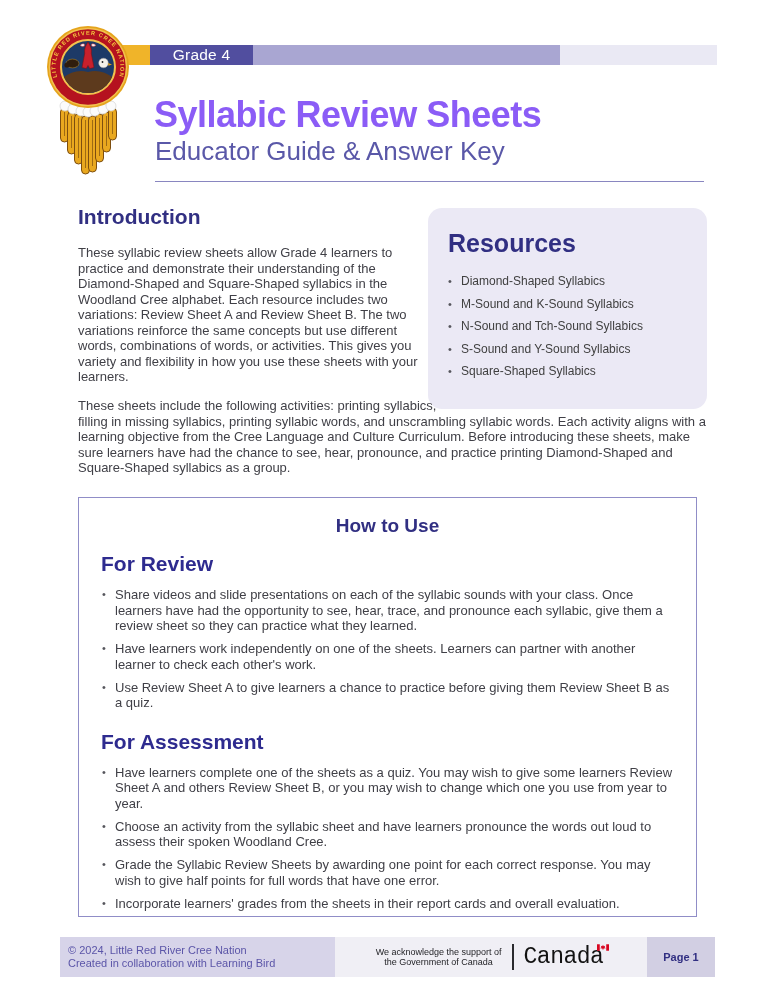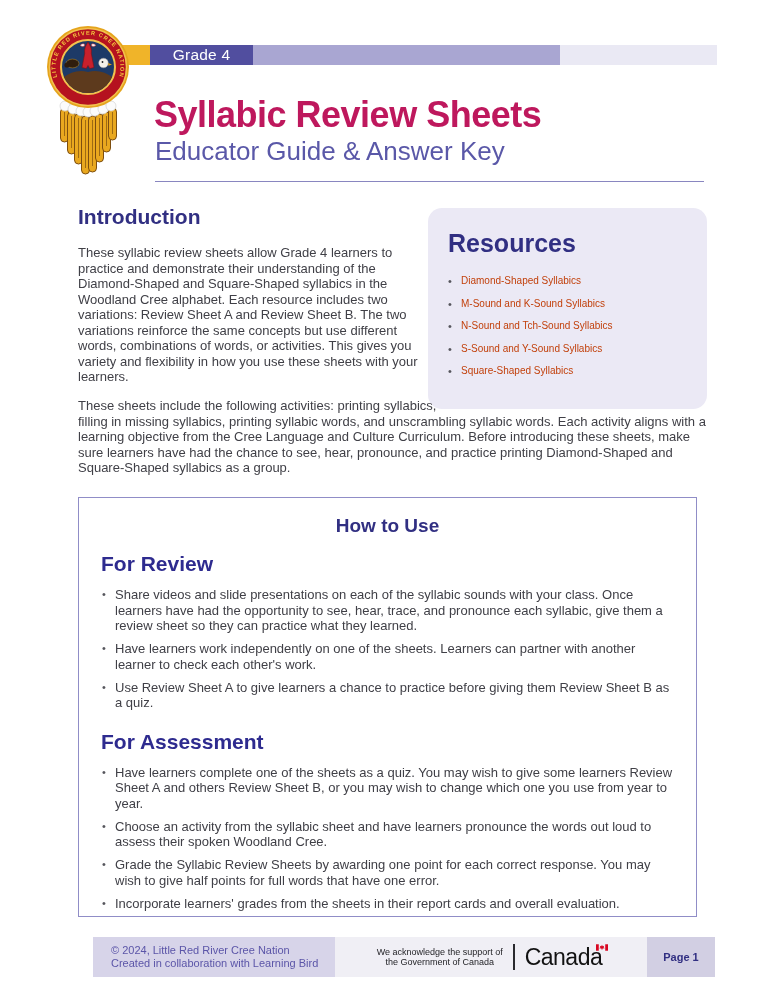--- a/index.html
+++ b/index.html
@@ -11,57 +11,57 @@
   
   .seg { position:absolute; top:45px; height:20px; }
   .seg-gold  { left:103px; width:50px;  background:#f0b429; }
   .seg-chip  { left:150px; width:103px; background:#514e9f; color:#ffffff;
                display:flex; align-items:center; justify-content:center;
                font-size:15.5px; letter-spacing:.2px; }
   .seg-mid   { left:253px; width:307px; background:#a9a6d2; }
   .seg-light { left:560px; width:157px; background:#eae9f4; }
   .logo { position:absolute; left:40px; top:20px; }
   .title { position:absolute; left:154px; top:94px; font-size:36px; font-weight:bold;
-           color:#be185d; letter-spacing:-.5px; }
+           color:#8b5cf6; letter-spacing:-.5px; }
   .subtitle { position:absolute; left:155px; top:136px; font-size:26px; color:#5a58a8; }
   .hrule { position:absolute; left:155px; top:181px; width:549px; height:1px; background:#8986c0; }
   
   .intro-heading { position:absolute; left:78px; top:205px; font-size:21px;
                    font-weight:bold; color:#312f82; }
   .para { font-size:13px; line-height:15.5px; color:#404047; }
   .p1 { position:absolute; left:78px; top:245px; width:344px; }
   .p2 { position:absolute; left:78px; top:398px; width:630px; }
   .wrap-spacer { float:right; width:252px; height:12px; }
   
   .resources { position:absolute; left:428px; top:208px; width:279px;
                background:#ebe9f5; border-radius:14px; padding:21px 18px 22px 20px; }
   .resources-heading { font-size:25px; font-weight:bold; color:#312f82; margin-bottom:16px; }
   .blist { list-style:none; }
   .blist li { position:relative; padding-left:13px; margin-bottom:8.5px;
-              font-size:10px; line-height:14px; color:#c2410c; }
+              font-size:12px; line-height:14px; color:#404040; }
   .blist li::before { content:"•"; position:absolute; left:0; top:0; color:#55555c; font-size:11px; }
   
   .howto { position:absolute; left:78px; top:497px; width:619px; height:420px;
            border:1.5px solid #908dc7; background:#ffffff; padding:17px 22px; }
   .howto-heading { font-size:19px; font-weight:bold; color:#312f82;text-align:center; }
   .sub-heading { font-size:21px; color:#2e2b8f; margin-top:15px; margin-bottom:11px; }
   .sub-heading.second { margin-top:19px; }
   .hlist { list-style:none; }
   .hlist li { position:relative; padding-left:14px; margin-bottom:7.5px;
               font-size:13px; line-height:15.5px; color:#404047; }
   .hlist li::before { content:"•"; position:absolute; left:1px; top:0; color:#55555c; font-size:11px; }
   
   .f-left { position:absolute; left:60px; top:937px; width:275px; height:40px;
             background:#d7d4e9; color:#5b55a8; font-size:11px; line-height:13.5px;
-            display:flex; flex-direction:column; justify-content:center; padding-left:18px;margin-left:33px; }
+            display:flex; flex-direction:column; justify-content:center; padding-left:8px; }
   .f-mid  { position:absolute; left:335px; top:937px; width:312px; height:40px;
             background:#f0eff5; display:flex; align-items:center; justify-content:center; gap:10px; }
   .ack { text-align:center; font-size:9px; line-height:10.5px; color:#1f1f23; }
   .vdiv { width:2px; height:26px; background:#2a2a2e; }
-  .wordmark { position:relative; font-family:Liberation Sans, sans-serif; font-size:23px;
+  .wordmark { position:relative; font-family:Liberation Mono, monospace; font-size:23px;
               color:#121212; padding-right:3px; letter-spacing:-.5px; }
   .flag { position:absolute; top:0px; right:-3px; }
   .f-page { position:absolute; left:647px; top:937px; width:68px; height:40px;
             background:#d2cfe3; color:#312f82; font-weight:bold; font-size:11px;
             display:flex; align-items:center; justify-content:center; }
 </style>
 </head>
 <body>
 
 <div class="page">

